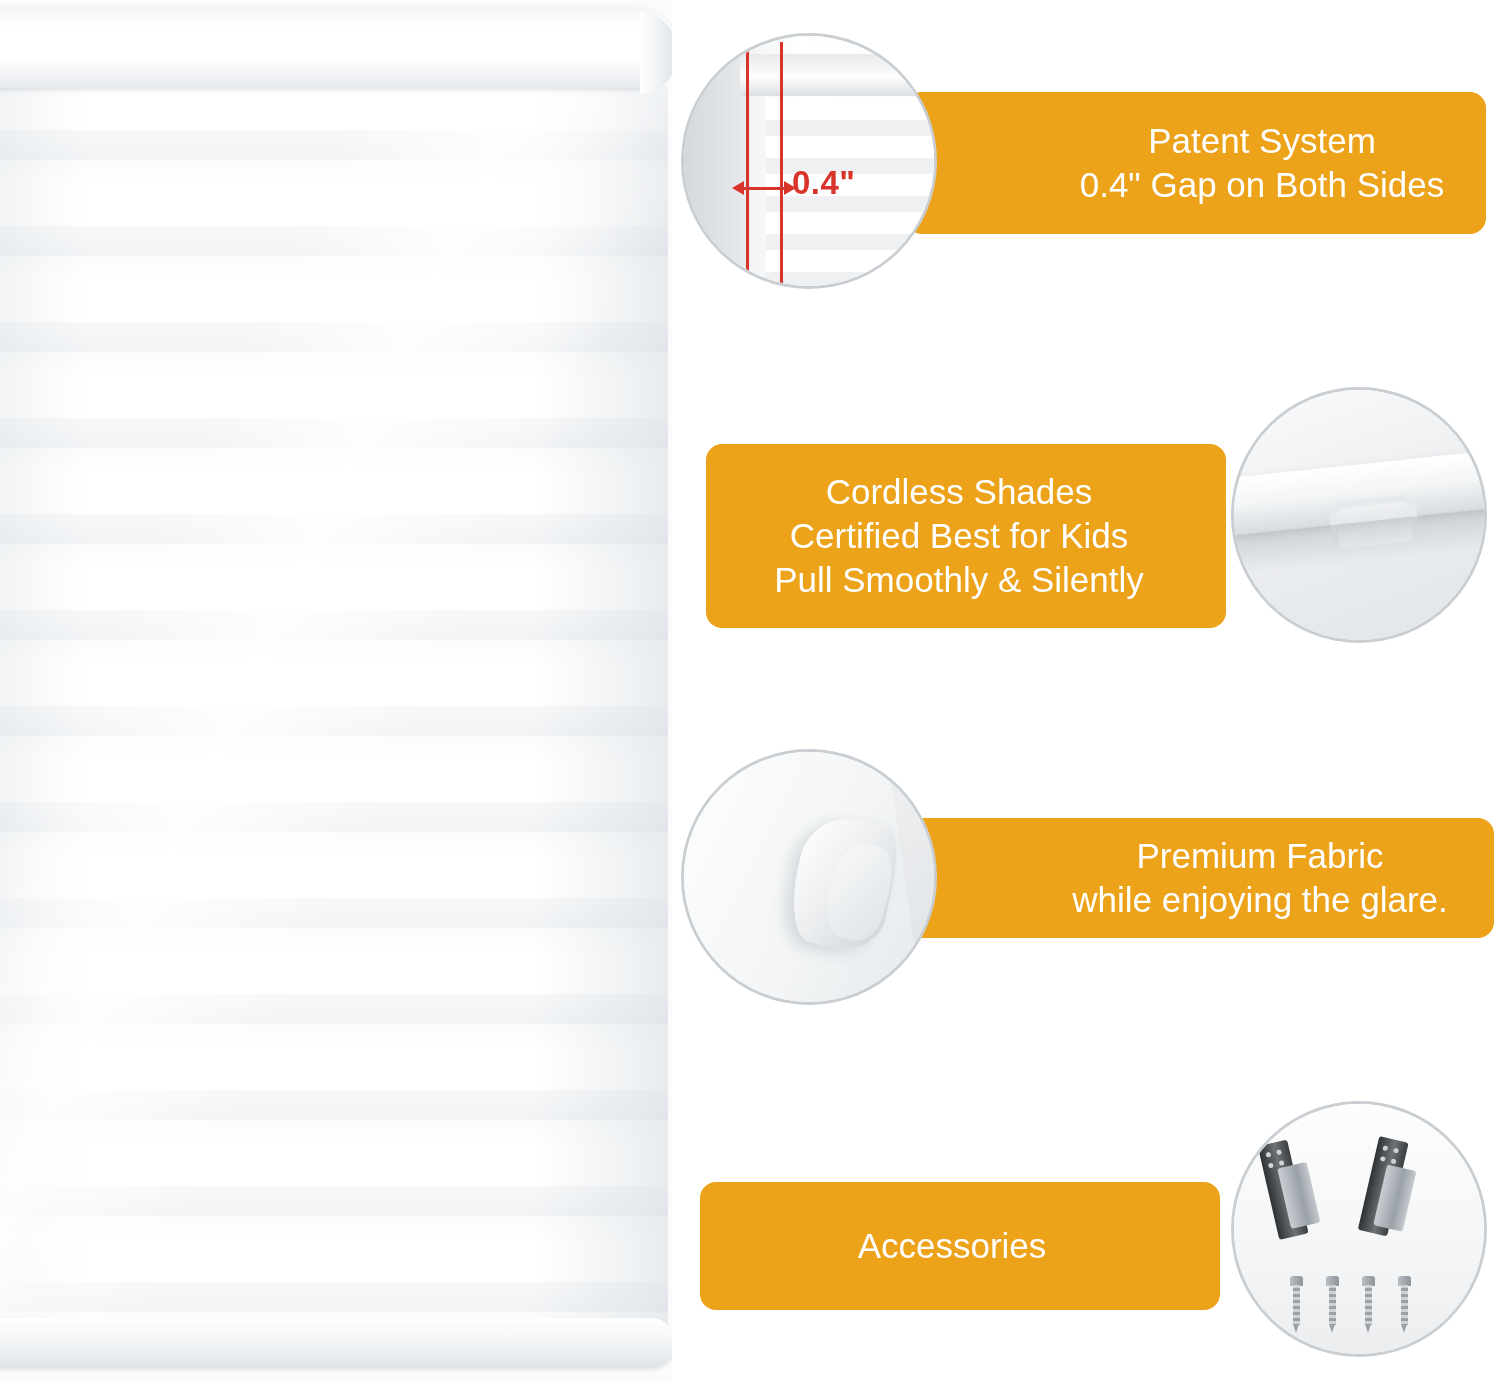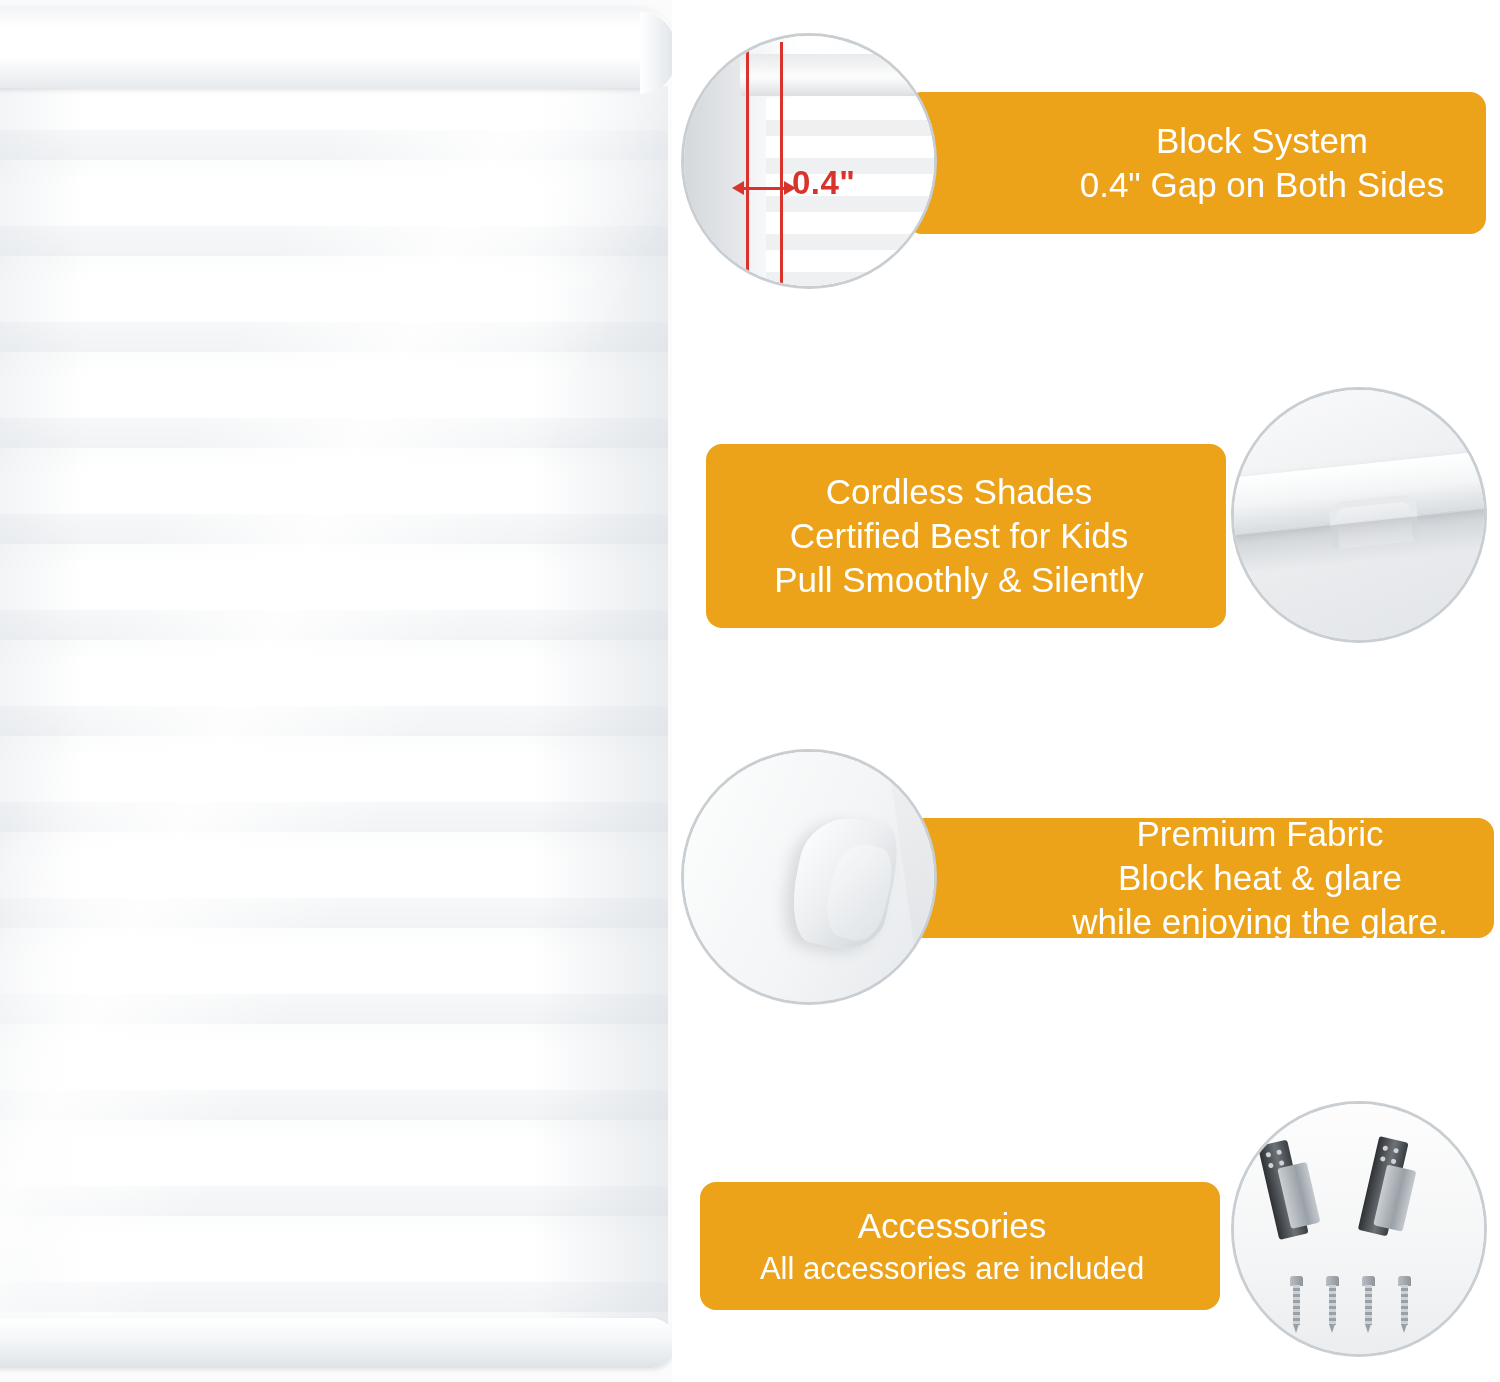--- a/index.html
+++ b/index.html
@@ -380,21 +380,21 @@
   <div class="shade-sheen"></div>
   <div class="head-rail">
     <div class="head-rail-cap"></div>
   </div>
   <div class="bottom-rail"></div>
 </div>
 
 <div class="feature" id="feature-patent" style="left:684px; top:36px; width:800px; height:260px;">
 
   <div class="callout">
-    <div class="line">Block System</div>
+    <div class="line">Patent System</div>
     <div class="line">0.4" Gap on Both Sides</div>
   </div>
 
   <div class="bubble">
     <div class="patent-art">
       <div class="wall"></div>
       <div class="rail"></div>
       <div class="fabric"></div>
       <div class="vline v1"></div>
       <div class="vline v2"></div>
@@ -422,38 +422,36 @@
       <div class="handle"></div>
       <div class="shadow"></div>
     </div>
   </div>
 </div>
 
 <div class="feature" id="feature-fabric" style="left:684px; top:752px; width:800px; height:260px;">
 
   <div class="callout">
     <div class="line">Premium Fabric</div>
-    <div class="line">Block heat &amp; glare</div>
     <div class="line">while enjoying the glare.</div>
   </div>
 
   <div class="bubble">
     <div class="fabric-art">
       <div class="sheet"></div>
       <div class="curl"></div>
       <div class="curl2"></div>
     </div>
   </div>
 </div>
 
 <div class="feature" id="feature-accessories" style="left:700px; top:1104px; width:784px; height:262px;">
 
   <div class="callout">
     <div class="line">Accessories</div>
-    <div class="line small">All accessories are included</div>
   </div>
 
   <div class="bubble">
     <div class="acc-art">
       <div class="bracket" id="bracket-left">
         <div class="back"></div>
         <div class="holes">
             <i></i>
             <i></i>
             <i></i>

